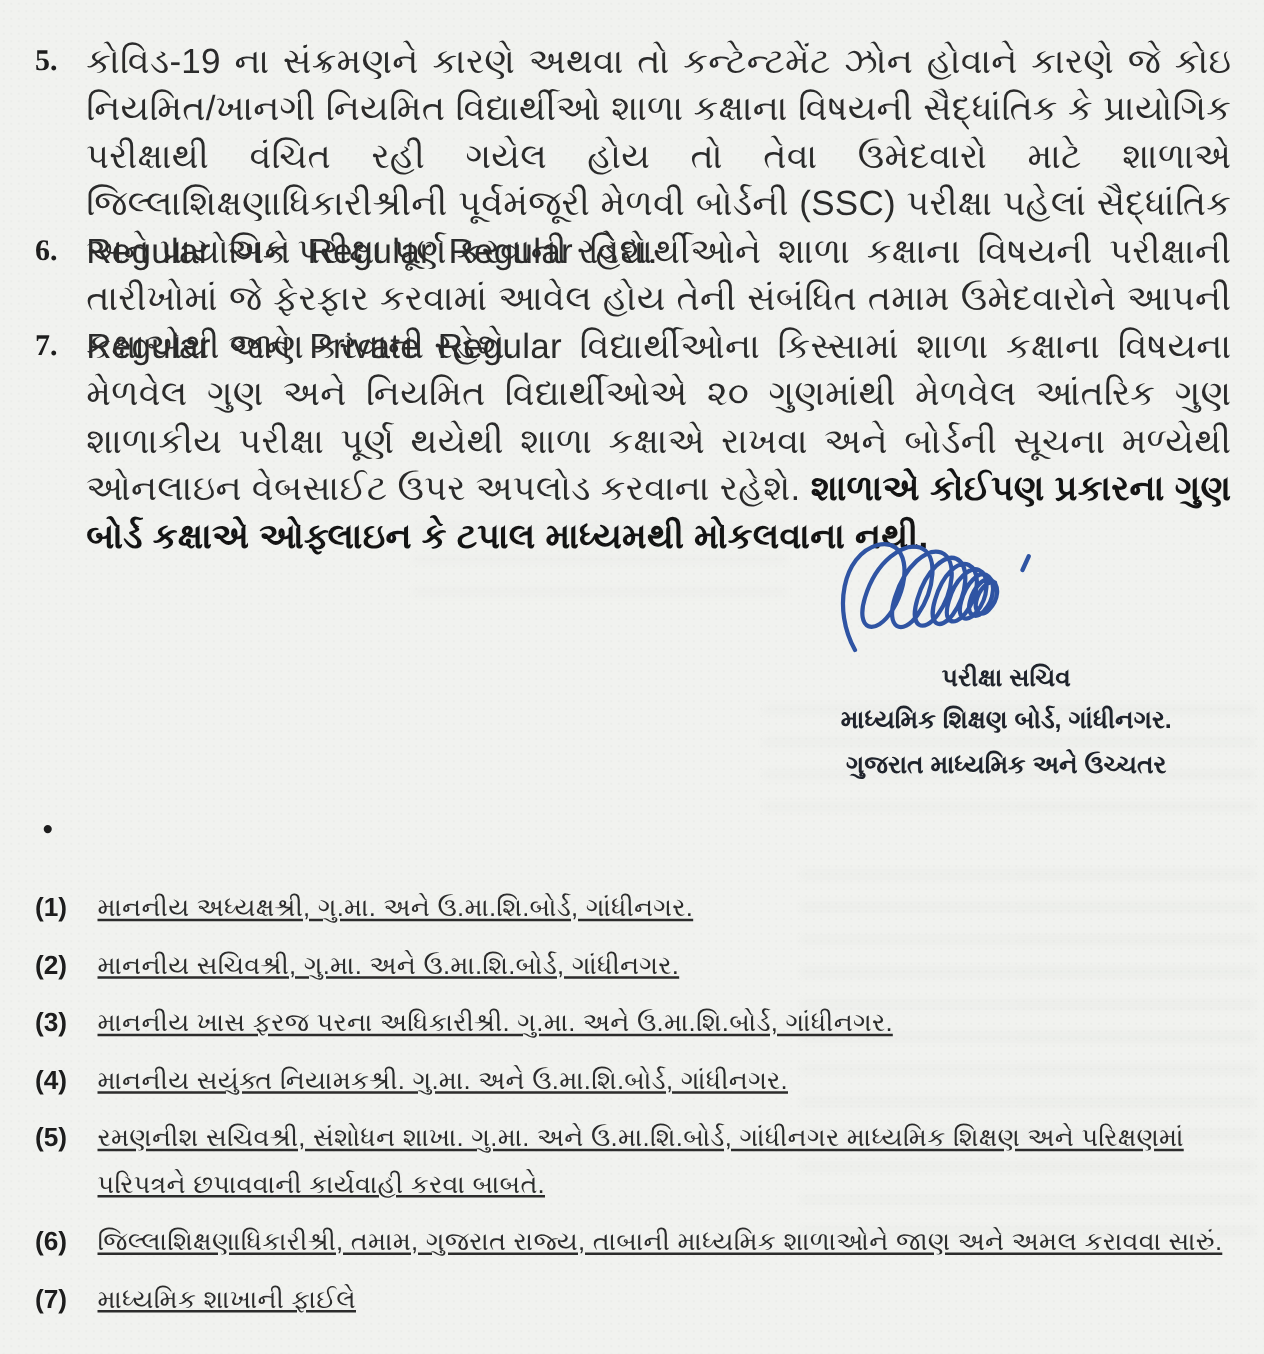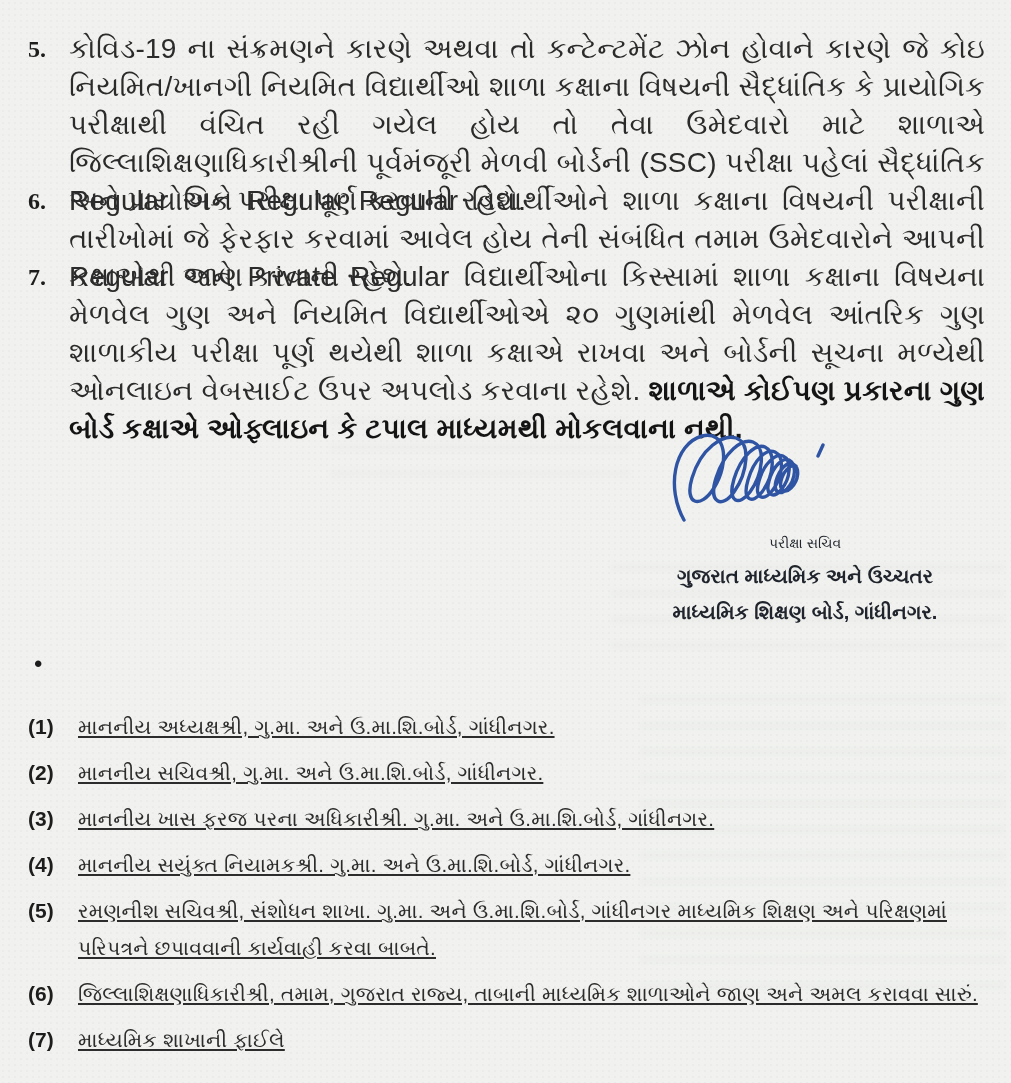--- a/index.html
+++ b/index.html
@@ -38,21 +38,21 @@
 
   
   .signature-block{
     position:absolute;left:615px;top:428px;width:380px;
     text-align:center;
   }
   .signature-scribble{
     display:block;margin:0 auto 0;
     transform:translateX(-32px);
   }
-  .sig-title{font-size:14px;font-weight:normal;color:#20242c;line-height:30px;}
+  .sig-title{font-size:20px;font-weight:bold;color:#20242c;line-height:30px;}
   .sig-org{font-size:20px;font-weight:bold;color:#20242c;line-height:36px;}
 
   
   .cc-section{position:absolute;left:28px;right:22px;top:650px;}
   .cc-heading{display:flex;align-items:baseline;gap:20px;margin-left:6px;}
   .cc-bullet{font-size:24px;line-height:28px;color:#1c1c1c;}
   .cc-heading-text{
     font-size:21.5px;font-weight:bold;color:#1c1c1c;
     text-decoration:underline;text-decoration-thickness:1.5px;text-underline-offset:5px;
     letter-spacing:.3px;
@@ -126,22 +126,22 @@
                C 105,38 115,29 121,32
                C 129,36 128,51 119,61
                C 112,68 105,64 108,53
                C 111,41 120,33 125,36
                C 132,40 131,52 123,60
                C 117,66 111,62 113,53
                C 115,44 122,36 128,38
                M150,28 l 5,-11" stroke="#2f54a3"></path>
     </svg>
     <div class="sig-title">પરીક્ષા સચિવ</div>
+    <div class="sig-org">માધ્યમિક શિક્ષણ બોર્ડ, ગાંધીનગર.</div>
     <div class="sig-org">ગુજરાત માધ્યમિક અને ઉચ્ચતર</div>
-    <div class="sig-org">માધ્યમિક શિક્ષણ બોર્ડ, ગાંધીનગર.</div>
   </div>
 
   <div class="cc-section">
     <div class="cc-heading">
       <span class="cc-bullet">•</span>
     </div>
     <div class="cc-list">
       <div class="cc-item">
         <span class="cc-item-number">(1)</span>
         <div class="cc-item-text">માનનીય અધ્યક્ષશ્રી, ગુ.મા. અને ઉ.મા.શિ.બોર્ડ, ગાંધીનગર.</div>

